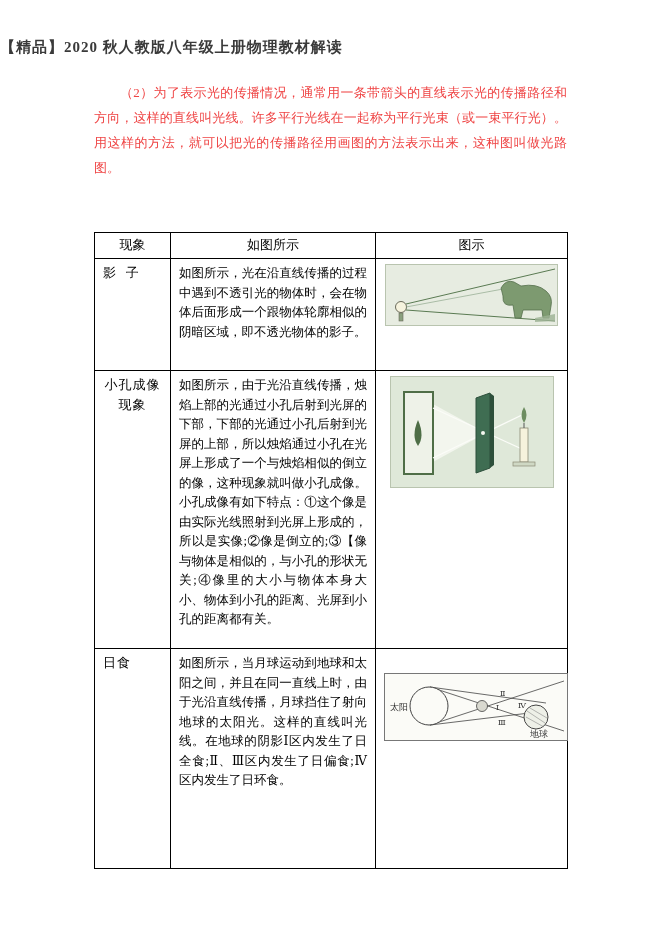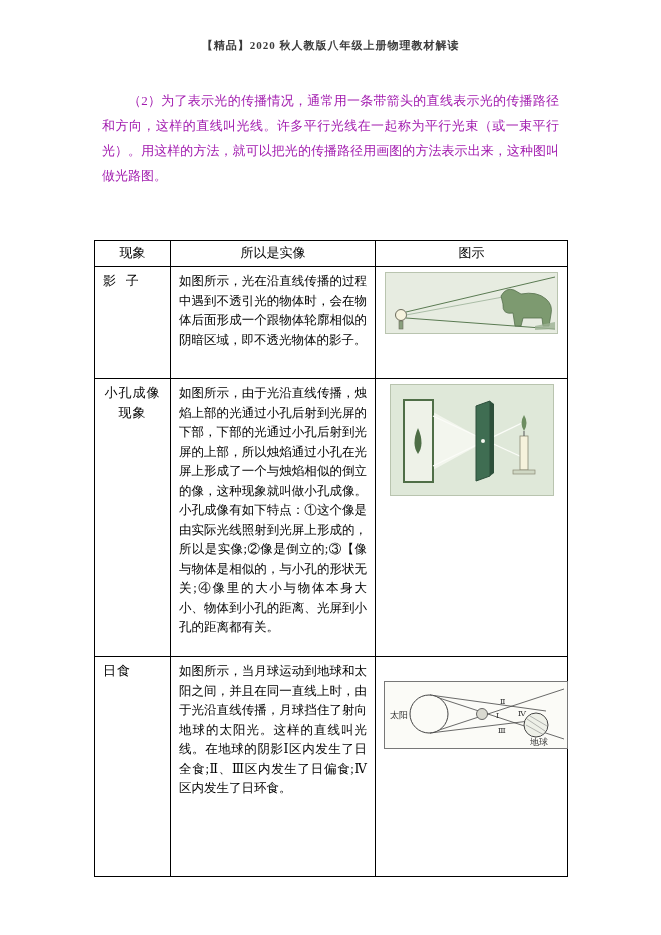--- a/index.html
+++ b/index.html
@@ -6,27 +6,27 @@
   html,body { margin:0; padding:0; }
   body {
     width:661px; height:935px;
     background:#ffffff;
     font-family:"Liberation Serif","DejaVu Serif",serif;
     color:#000;
   }
   .page { position:relative; width:661px; height:935px; background:#fff; overflow:hidden; }
   .doc-header {
     position:absolute; top:38px; left:0; width:100%;
-    text-align:center; font-size:11px; font-weight:bold;
+    text-align:left; font-size:15px; font-weight:bold;
     color:#3a3a3a; letter-spacing:1px;
   }
   .content { position:absolute; left:94px; top:80px; width:473px; }
   .para {
-    margin:8px; text-indent:2em; text-align:justify;
-    font-size:13px; line-height:25px; color:#a21caf;
+    margin:0; text-indent:2em; text-align:justify;
+    font-size:13px; line-height:25px; color:#ef4444;
   }
   .para + .para { margin-top:2px; }
   table.phen {
     border-collapse:collapse; width:473px; margin-top:52px;
     font-size:12.5px; table-layout:fixed;padding-left:36px;
   }
   table.phen td, table.phen th { border:1px solid #000; padding:5px 8px; vertical-align:top; }
   table.phen th { font-weight:normal; text-align:center; height:26px; padding:3px; font-size:13px; }
   td.phen-name { font-size:13px; line-height:20px; letter-spacing:1px;font-family:Liberation Mono, monospace; }
   td.phen-name.center { text-align:center; }
@@ -52,21 +52,21 @@
 
     <table class="phen">
       <colgroup>
         <col style="width:76px">
           <col style="width:205px">
           <col style="width:192px">
       </colgroup>
       <tbody>
         <tr>
           <th>现象</th>
-          <th>所以是实像</th>
+          <th>如图所示</th>
           <th>图示</th>
         </tr>
 
         <tr class="row1">
           <td class="phen-name">影 子</td>
           <td class="analysis">如图所示，光在沿直线传播的过程中遇到不透引光的物体时，会在物体后面形成一个跟物体轮廓相似的阴暗区域，即不透光物体的影子。</td>
           <td class="illus">
             <svg width="173" height="62" viewBox="0 0 173 62">
               <rect x="0.5" y="0.5" width="172" height="61" fill="#e7ece1" stroke="#b9c4af"></rect>
 

